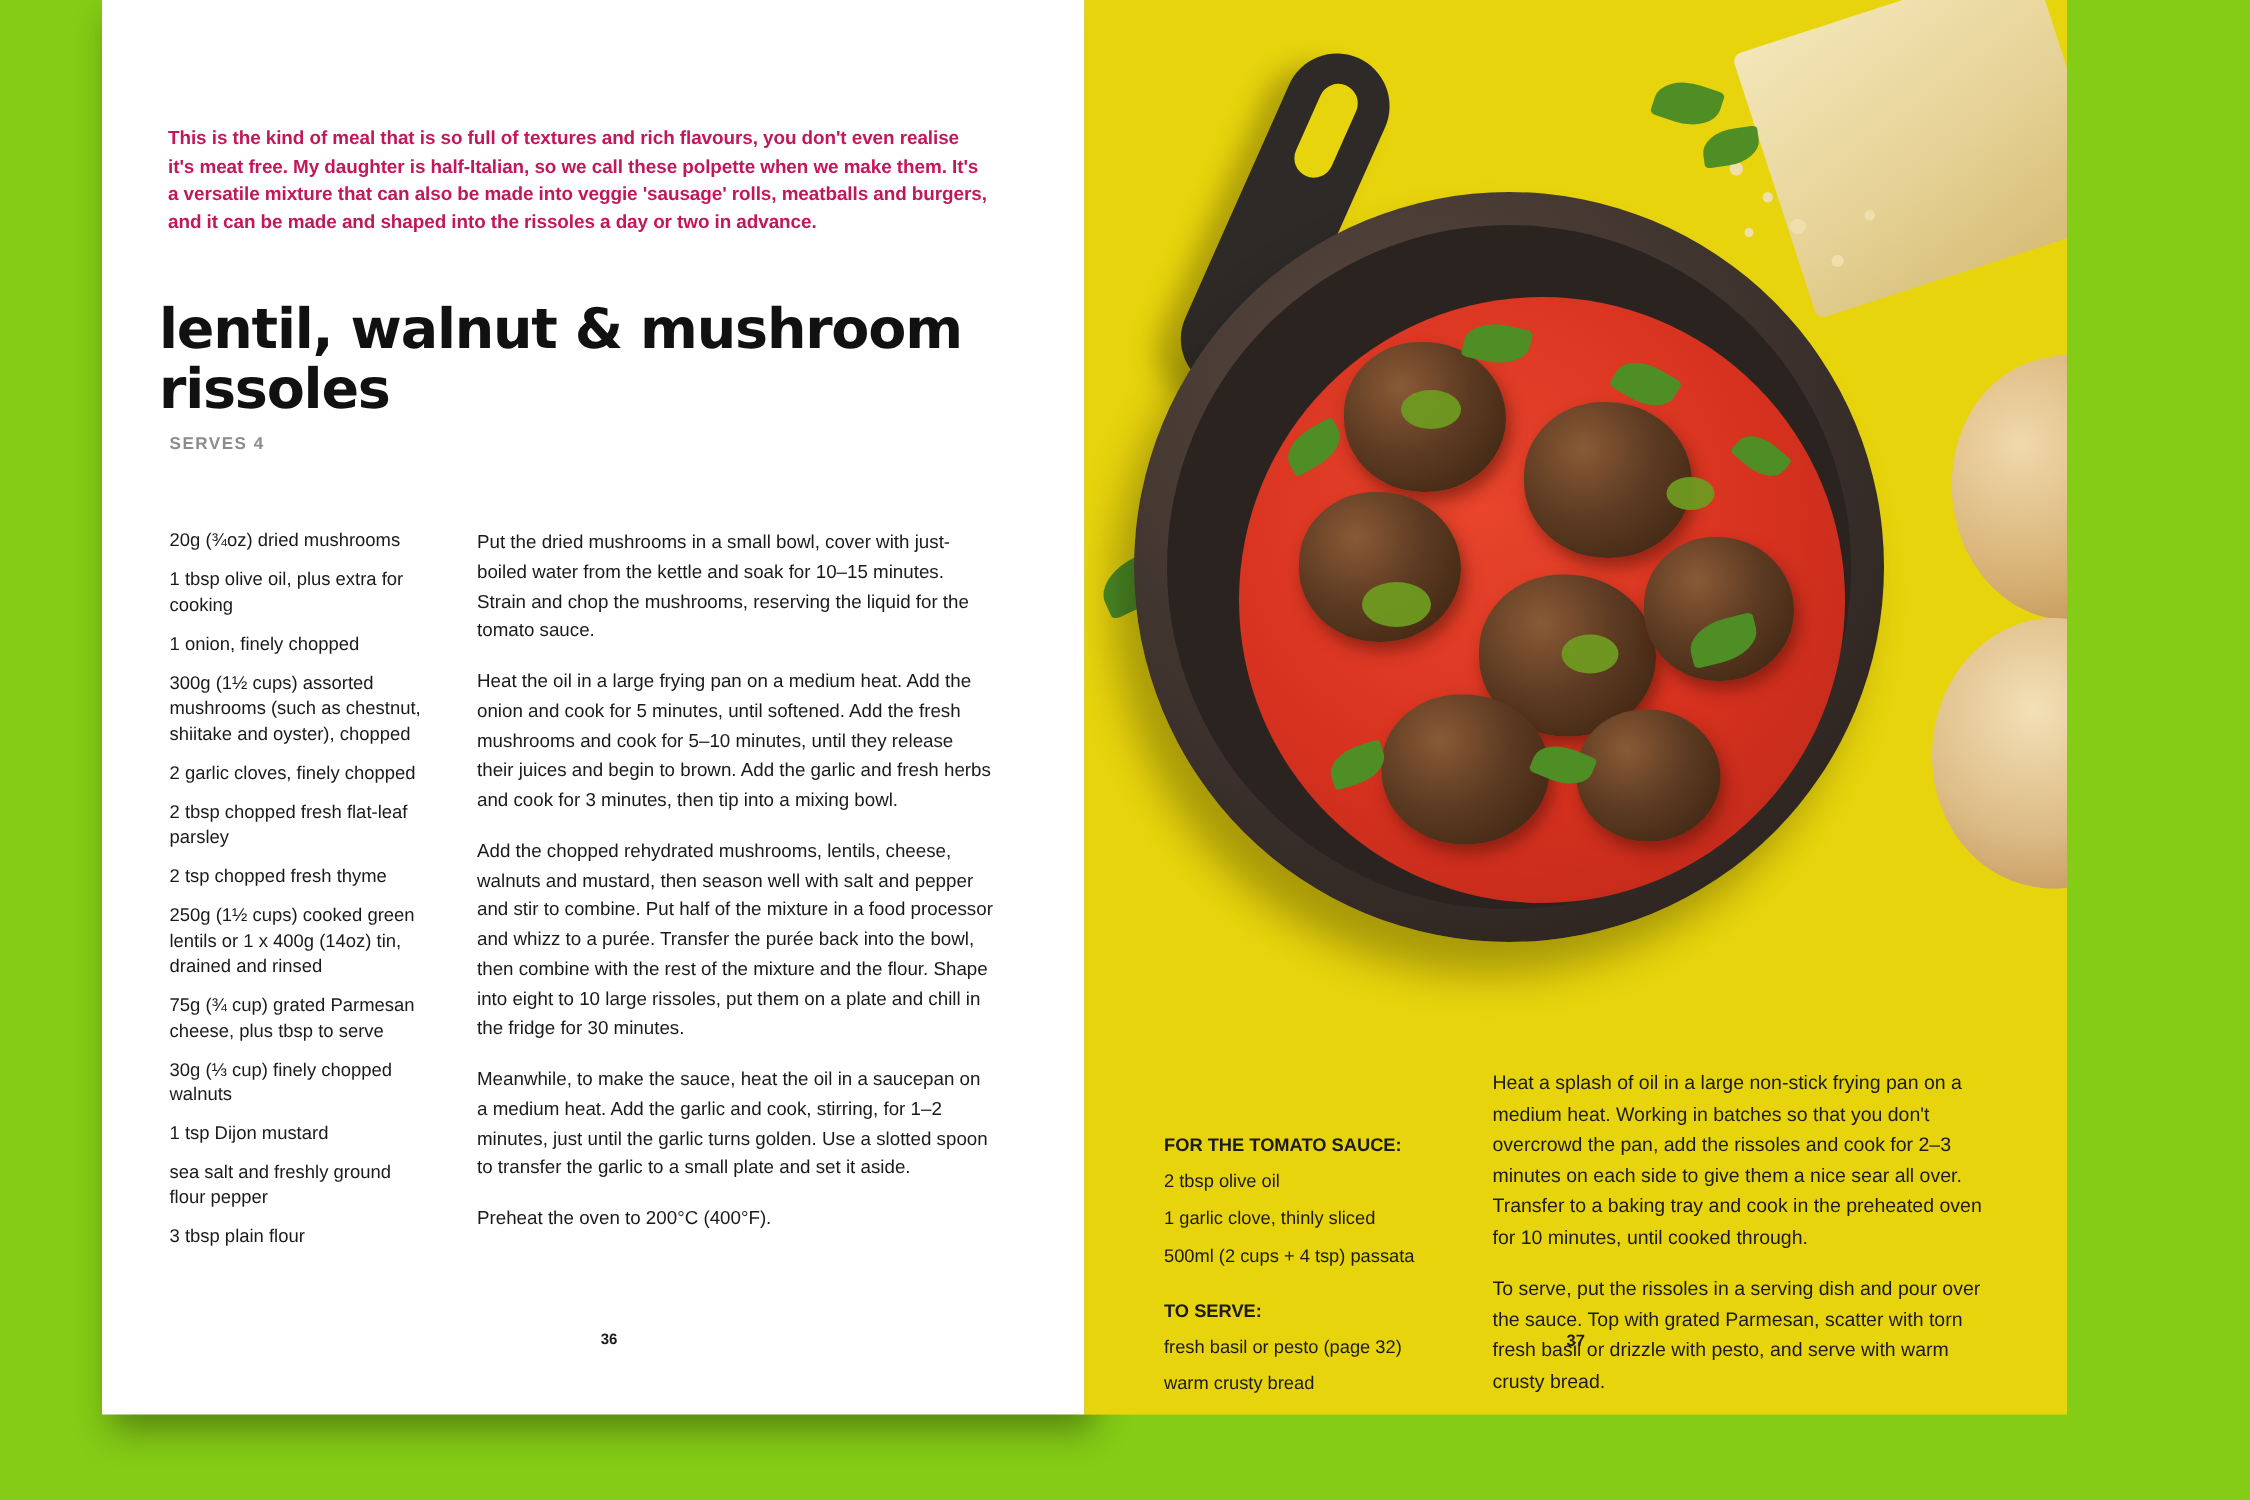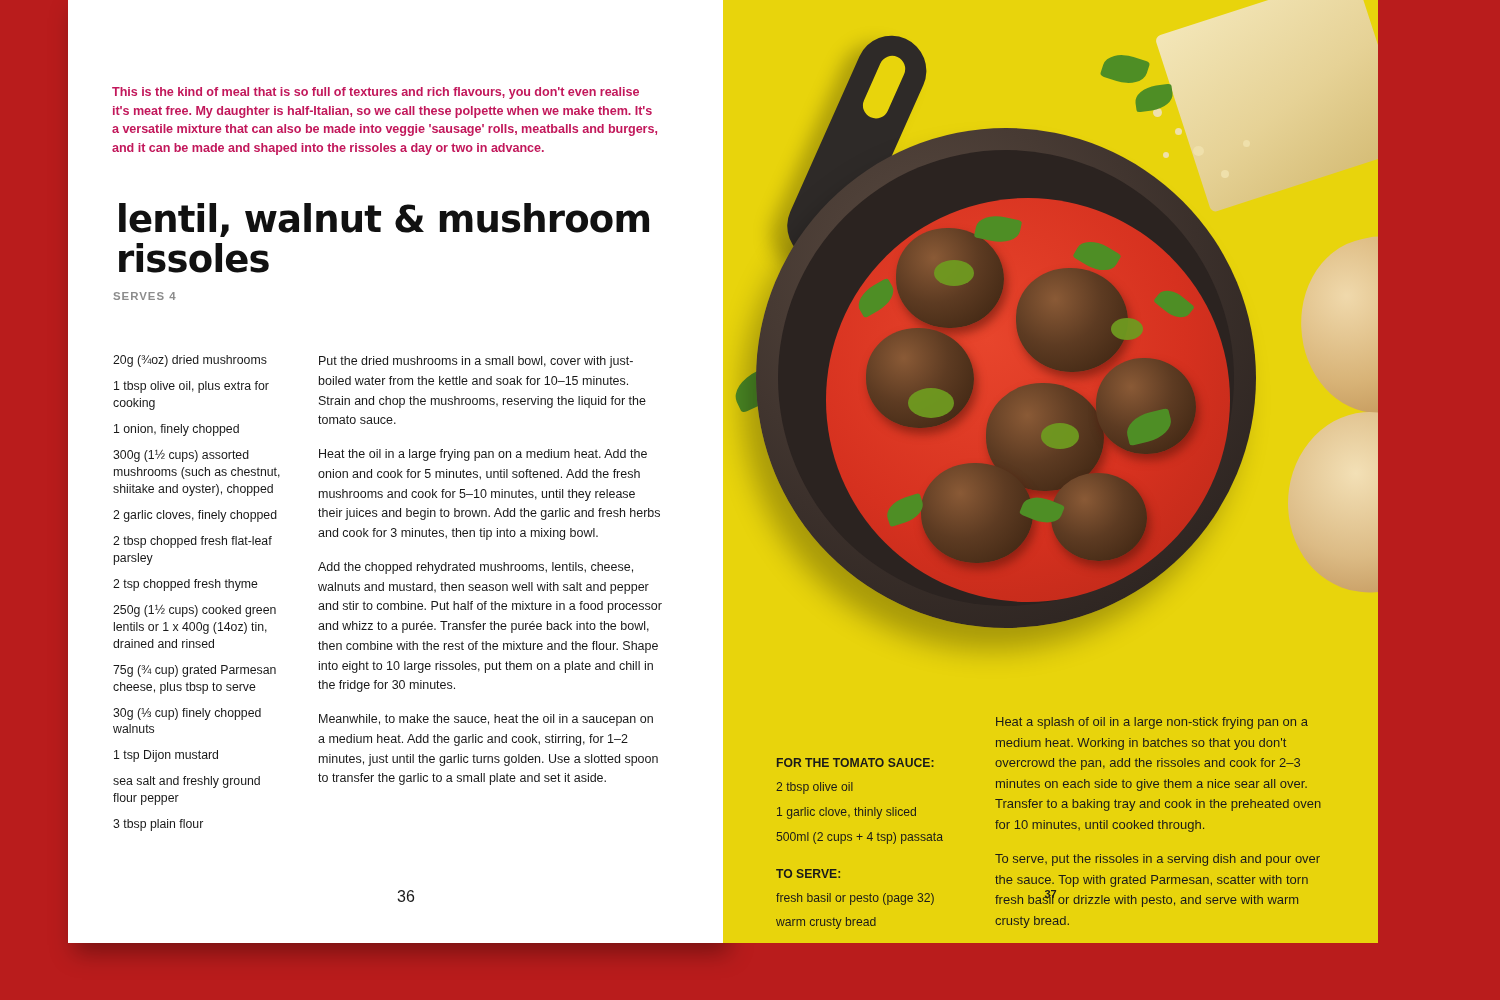--- a/index.html
+++ b/index.html
@@ -5,21 +5,21 @@
   * { box-sizing: border-box; margin: 0; padding: 0; }
   html, body {
     width: 1500px; height: 1000px;
     background: #ffffff;
     font-family: "Liberation Sans", sans-serif;
     overflow: hidden;
   }
   #spread {
     position: relative;
     width: 1500px; height: 1000px;
-    background: #b91c1c;
+    background: #84cc16;
   }
 
   
   .page-left {
     position: absolute;
     left: 68px; top: 0;
     width: 655px; height: 943px;
     background: #ffffff;
     box-shadow: 6px 10px 22px rgba(0,0,0,0.35);
   }
@@ -28,21 +28,21 @@
     left: 44px; top: 83px;
     width: 546px;
     color: #c2185b;
     font-weight: bold;
     font-size: 12.6px;
     line-height: 1.47;
     letter-spacing: -0.05px;
   }
   .recipe-title {
     position: absolute;
-    left: 48px; top: 200px;
+    left: 38px; top: 200px;
     width: 560px;
     font-family: "DejaVu Sans", sans-serif;
     font-weight: bold;
     font-size: 37px;
     line-height: 1.08;
     color: #111111;
     letter-spacing: -0.8px;
   }
   .serves {
     position: absolute;
@@ -68,22 +68,22 @@
     font-size: 12.5px;
     line-height: 1.58;
     color: #1a1a1a;
   }
   .method p { margin-bottom: 14px; }
   .folio-left {
     position: absolute;
     left: 0; top: 888px;
     width: 655px;
     text-align: center;
-    font-size: 16px;
-    font-weight: normal;
+    font-size: 10px;
+    font-weight: bold;
     color: #1a1a1a;
     padding-left: 21px;
   }
 
   
   .page-right {
     position: absolute;
     left: 723px; top: 0;
     width: 655px; height: 943px;
     background: #e8d40c;
@@ -256,20 +256,21 @@
       <p>1 tsp Dijon mustard</p>
       <p>sea salt and freshly ground flour pepper</p>
       <p>3 tbsp plain flour</p>
     </div>
 
     <div class="method">
       <p>Put the dried mushrooms in a small bowl, cover with just-boiled water from the kettle and soak for 10–15 minutes. Strain and chop the mushrooms, reserving the liquid for the tomato sauce.</p>
       <p>Heat the oil in a large frying pan on a medium heat. Add the onion and cook for 5 minutes, until softened. Add the fresh mushrooms and cook for 5–10 minutes, until they release their juices and begin to brown. Add the garlic and fresh herbs and cook for 3 minutes, then tip into a mixing bowl.</p>
       <p>Add the chopped rehydrated mushrooms, lentils, cheese, walnuts and mustard, then season well with salt and pepper and stir to combine. Put half of the mixture in a food processor and whizz to a purée. Transfer the purée back into the bowl, then combine with the rest of the mixture and the flour. Shape into eight to 10 large rissoles, put them on a plate and chill in the fridge for 30 minutes.</p>
       <p>Meanwhile, to make the sauce, heat the oil in a saucepan on a medium heat. Add the garlic and cook, stirring, for 1–2 minutes, just until the garlic turns golden. Use a slotted spoon to transfer the garlic to a small plate and set it aside.</p>
+      <p>Preheat the oven to 200°C (400°F).</p>
     </div>
 
     <div class="folio-left">36</div>
   </div>
 
   <div class="page-right">
 
     <div class="photo">
 
       <div class="handle"></div>

